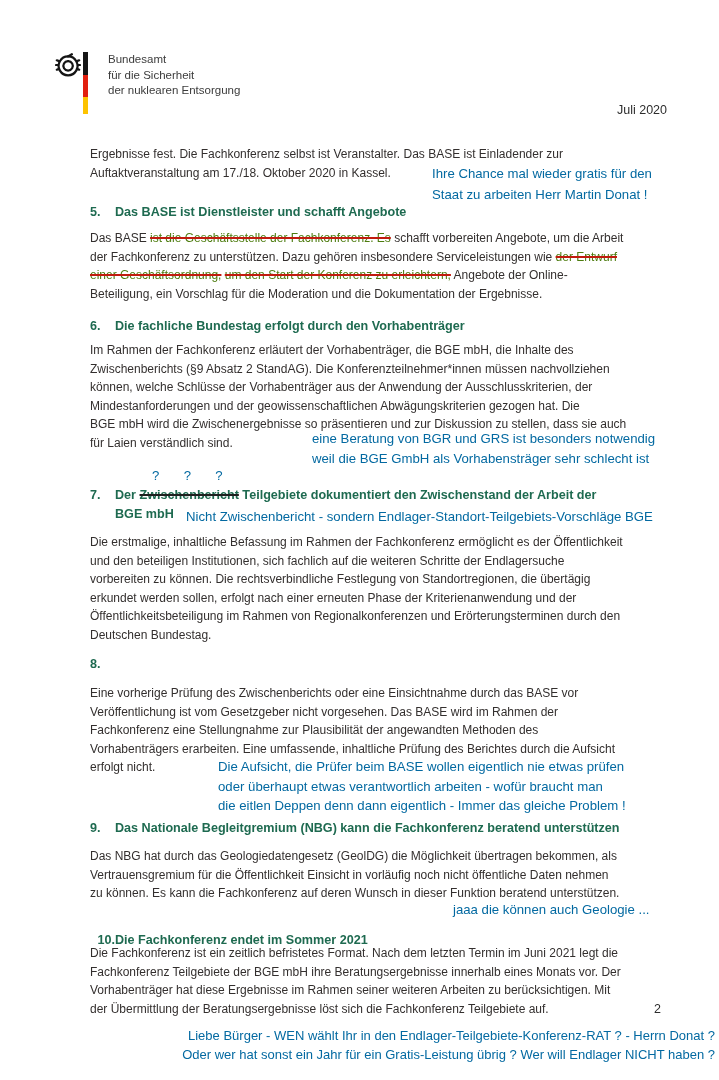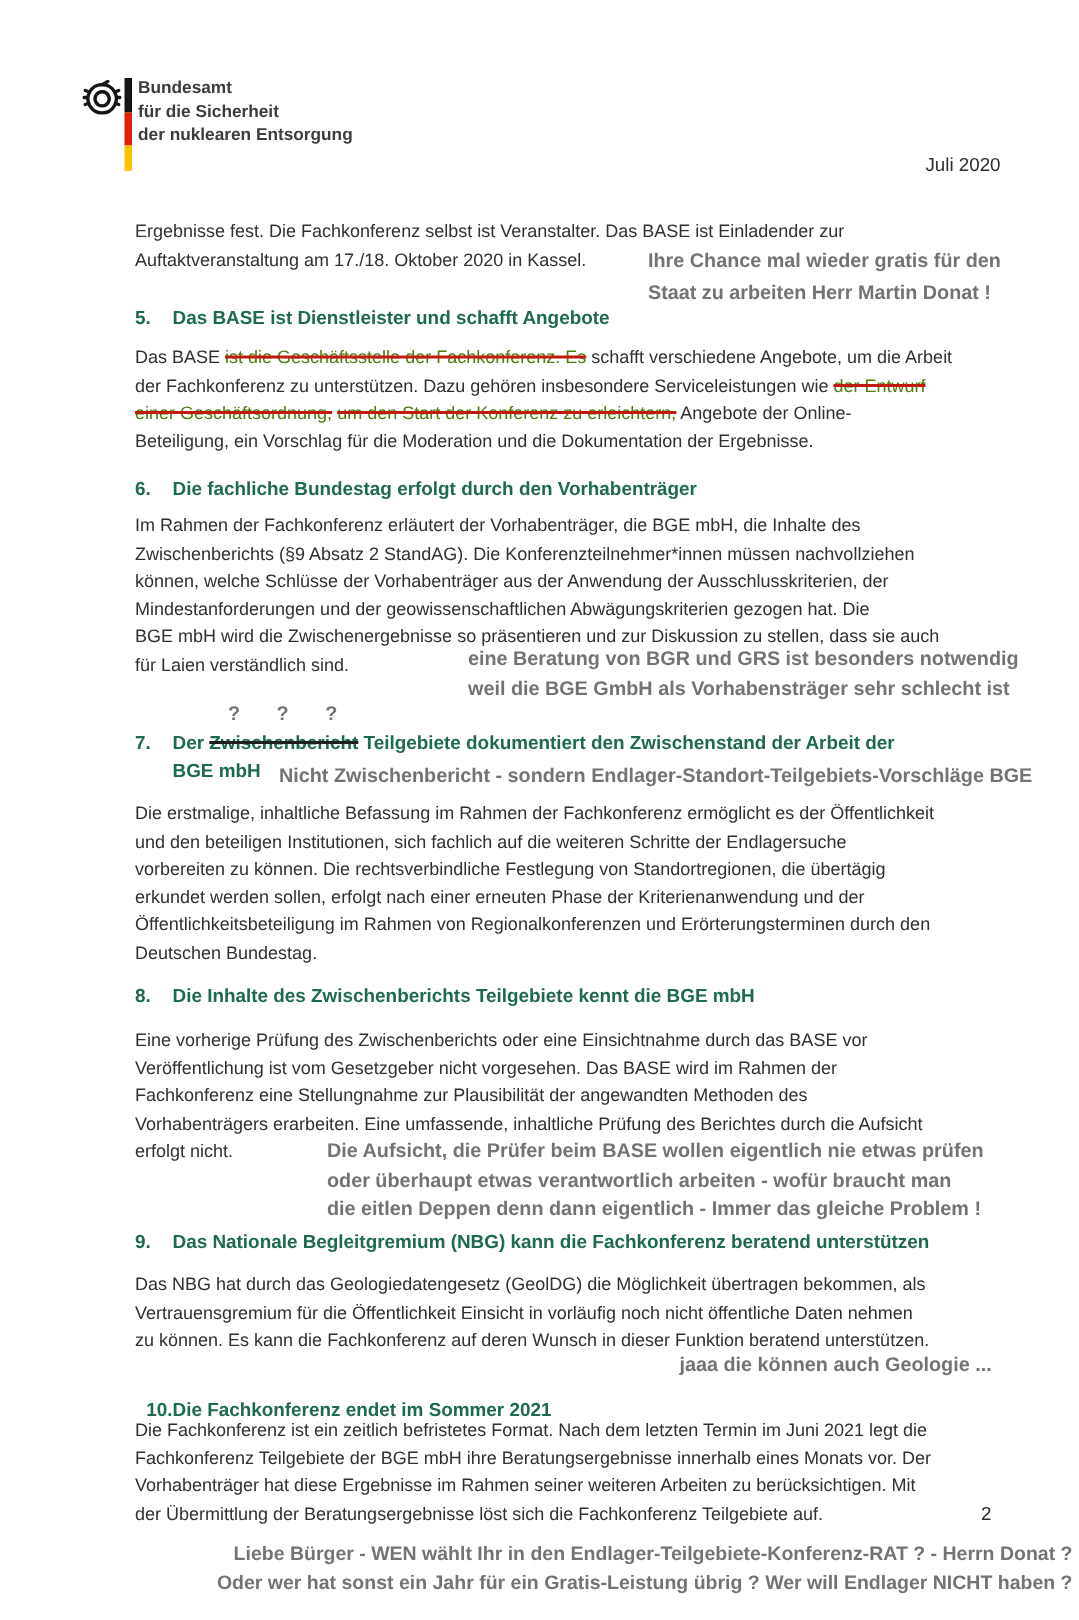--- a/index.html
+++ b/index.html
@@ -16,35 +16,35 @@
     display:flex;font-weight:bold;font-size:12.6px;line-height:18.5px;color:#1e6a50;width:620px;
   }
   .heading .num{width:25px;flex:none;}
   .heading .htext{white-space:pre-line;}
   .heading .struck{text-decoration:line-through;text-decoration-color:#1f1f1f;text-decoration-thickness:1.6px;}
   .body-text .struck{
     color:#4d7c0f;
     text-decoration:line-through;text-decoration-color:#c11b0e;text-decoration-thickness:1.5px;
   }
   .annotation{
-    font-size:13.2px;line-height:19.5px;white-space:pre-line;color:#737373;font-weight:bold;
+    font-size:13.2px;line-height:19.5px;white-space:pre-line;color:#0369a1;
   }
   .annotation.wide{font-size:13px;line-height:18.5px;text-align:right;}
   .annotation.spaced{line-height:20.5px;}
   .qmarks{white-space:pre;letter-spacing:1px;}
   .date-text{font-size:12.5px;color:#2d2d2d;}
   .page-number{font-size:12.5px;color:#2d2d2d;}
   .logo{display:flex;align-items:flex-start;}
   .logo .eagle{width:26px;height:24px;margin-top:1px;}
   .logo .stripe{width:5px;height:62px;margin-left:2px;display:flex;flex-direction:column;flex:none;}
   .logo .stripe .b{flex:none;height:23px;background:#151515;}
   .logo .stripe .r{flex:none;height:22px;background:#e2200f;}
   .logo .stripe .g{flex:none;height:17px;background:#fdc300;}
   .logo .org{
-    margin-left:4px;font-size:11.5px;line-height:15.5px;color:#3c3c3c;white-space:pre-line;font-weight:bold;
+    margin-left:20px;font-size:11.5px;line-height:15.5px;color:#3c3c3c;white-space:pre-line;
   }
 </style>
 </head>
 <body>
 
 <div class="logo abs" style="left:55px;top:52px;">
   <svg class="eagle" viewBox="0 0 30 28">
     <g stroke="#151515" fill="none" stroke-width="2.6" stroke-linecap="round">
       <path d="M15 4 A 11 11 0 1 0 15.2 4"></path>
       <path d="M15 9.5 A 5.5 5.5 0 1 0 15.2 9.5"></path>
@@ -68,21 +68,21 @@
 <div class="body-text abs" style="left:90px;top:145px;">Ergebnisse fest. Die Fachkonferenz selbst ist Veranstalter. Das BASE ist Einladender zur
 Auftaktveranstaltung am 17./18. Oktober 2020 in Kassel.</div>
 
 <div class="annotation spaced abs" style="left:432px;top:164px;">Ihre Chance mal wieder gratis für den
 Staat zu arbeiten Herr Martin Donat !</div>
 
 <div class="heading abs" style="left:90px;top:203px;">
   <span class="num">5.</span>
   <span class="htext">Das BASE ist Dienstleister und schafft Angebote</span>
 </div>
-<div class="body-text abs" style="left:90px;top:229px;"><span>Das BASE </span><span class="struck">ist die Geschäftsstelle der Fachkonferenz. Es</span><span> schafft verschiedene Angebote, um die Arbeit
+<div class="body-text abs" style="left:90px;top:229px;"><span>Das BASE </span><span class="struck">ist die Geschäftsstelle der Fachkonferenz. Es</span><span> schafft vorbereiten Angebote, um die Arbeit
 der Fachkonferenz zu unterstützen. Dazu gehören insbesondere Serviceleistungen wie </span><span class="struck">der Entwurf
 einer Geschäftsordnung,</span><span> </span><span class="struck">um den Start der Konferenz zu erleichtern,</span><span> Angebote der Online-
 Beteiligung, ein Vorschlag für die Moderation und die Dokumentation der Ergebnisse.</span></div>
 
 <div class="heading abs" style="left:90px;top:317px;">
   <span class="num">6.</span>
   <span class="htext">Die fachliche Bundestag erfolgt durch den Vorhabenträger</span>
 </div>
 <div class="body-text abs" style="left:90px;top:341px;">Im Rahmen der Fachkonferenz erläutert der Vorhabenträger, die BGE mbH, die Inhalte des
 Zwischenberichts (§9 Absatz 2 StandAG). Die Konferenzteilnehmer*innen müssen nachvollziehen
@@ -106,21 +106,20 @@
 
 <div class="body-text abs" style="left:90px;top:533px;">Die erstmalige, inhaltliche Befassung im Rahmen der Fachkonferenz ermöglicht es der Öffentlichkeit
 und den beteiligen Institutionen, sich fachlich auf die weiteren Schritte der Endlagersuche
 vorbereiten zu können. Die rechtsverbindliche Festlegung von Standortregionen, die übertägig
 erkundet werden sollen, erfolgt nach einer erneuten Phase der Kriterienanwendung und der
 Öffentlichkeitsbeteiligung im Rahmen von Regionalkonferenzen und Erörterungsterminen durch den
 Deutschen Bundestag.</div>
 
 <div class="heading abs" style="left:90px;top:655px;">
   <span class="num">8.</span>
-  <span class="htext">Die Inhalte des Zwischenberichts Teilgebiete kennt die BGE mbH</span>
 </div>
 <div class="body-text abs" style="left:90px;top:684px;">Eine vorherige Prüfung des Zwischenberichts oder eine Einsichtnahme durch das BASE vor
 Veröffentlichung ist vom Gesetzgeber nicht vorgesehen. Das BASE wird im Rahmen der
 Fachkonferenz eine Stellungnahme zur Plausibilität der angewandten Methoden des
 Vorhabenträgers erarbeiten. Eine umfassende, inhaltliche Prüfung des Berichtes durch die Aufsicht
 erfolgt nicht.</div>
 
 <div class="annotation abs" style="left:218px;top:757px;">Die Aufsicht, die Prüfer beim BASE wollen eigentlich nie etwas prüfen
 oder überhaupt etwas verantwortlich arbeiten - wofür braucht man
 die eitlen Deppen denn dann eigentlich - Immer das gleiche Problem !</div>

